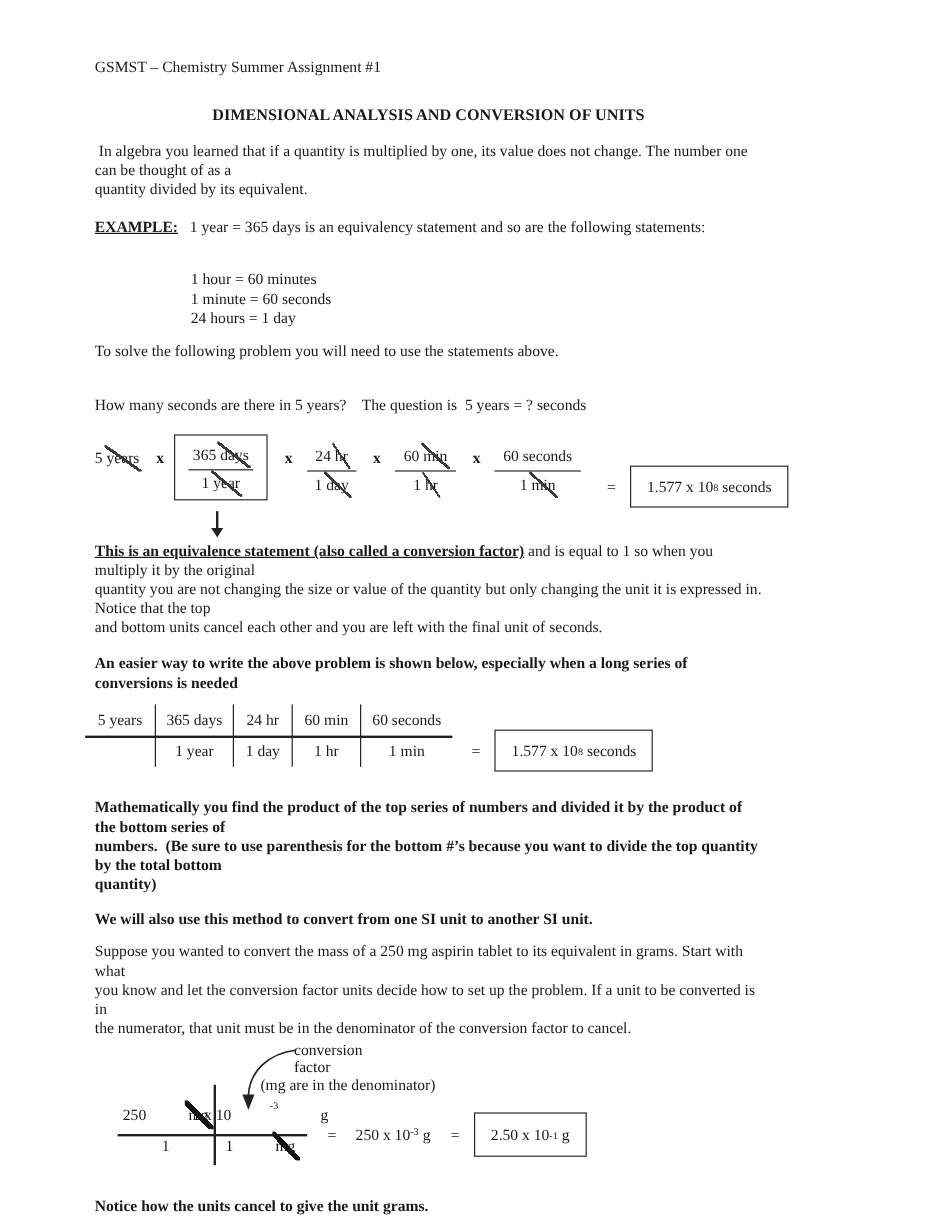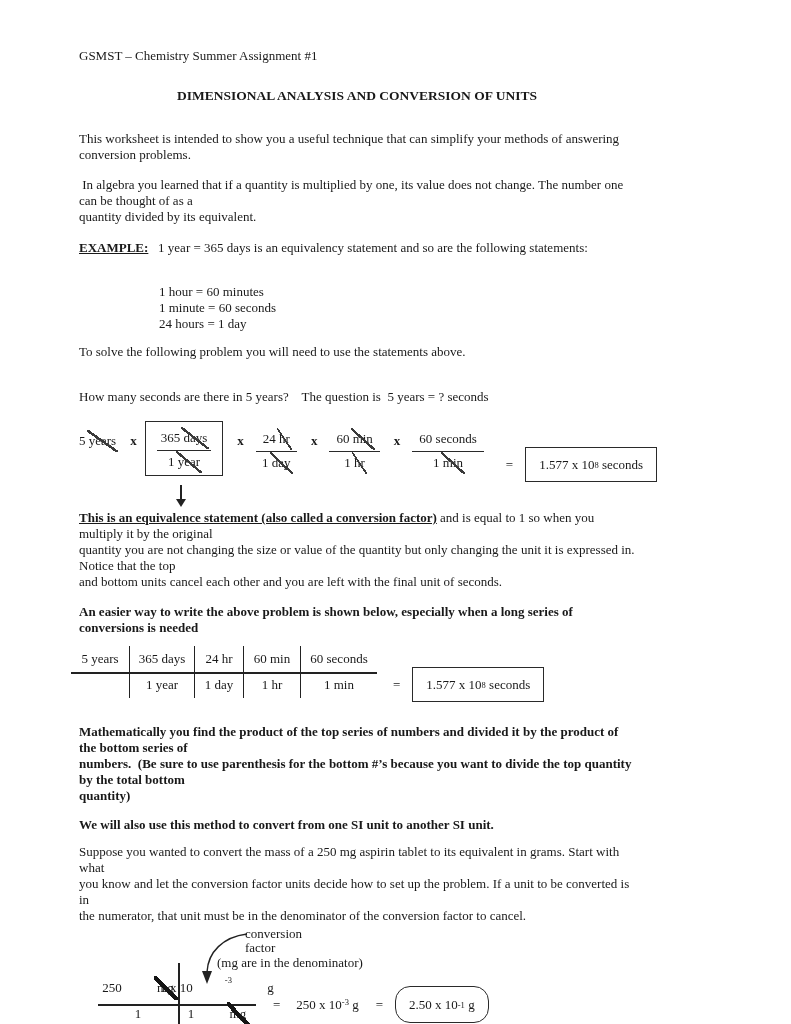--- a/index.html
+++ b/index.html
@@ -77,32 +77,31 @@
   .eq2{display:flex;align-items:center;margin-top:7px;margin-left:19px;}
   .eq2frac{position:relative;}
   .e2bar{position:absolute;left:80px;top:-17px;bottom:0;width:1.6px;background:#222;}
   .e2row{display:flex;}
   .e2cell{height:24px;display:flex;align-items:flex-start;justify-content:center;white-space:pre;gap:32px;}
   .cl{width:80px;}
   .cr{width:78px;}
   .e2line{height:1.6px;background:#222;width:100%;}
   .eqsign3{margin-left:17px;}
   .mid{margin-left:16px;white-space:pre;}
-  .rb3{margin-top:0;height:35px;border-radius:15px;}
+  .rb3{margin-top:0;height:35px;}
 </style>
 </head>
 <body>
 
 <div class="page">
 
   <p class="para">GSMST – Chemistry Summer Assignment #1</p>
 
   <div class="title">DIMENSIONAL ANALYSIS AND CONVERSION OF UNITS</div>
 
-  <p class="para mt-intro">This worksheet is intended to show you a useful technique that can simplify your methods of answering conversion problems.</p>
 
 
   <p class="para mt-alg"> In algebra you learned that if a quantity is multiplied by one, its value does not change. The number one can be thought of as a
 quantity divided by its equivalent.</p>
 
   <p class="para mt-ex"><span class="b u">EXAMPLE:</span><span>   1 year = 365 days is an equivalency statement and so are the following statements:</span></p>
 
   <p class="para statements">1 hour = 60 minutes
 1 minute = 60 seconds
 24 hours = 1 day</p>

